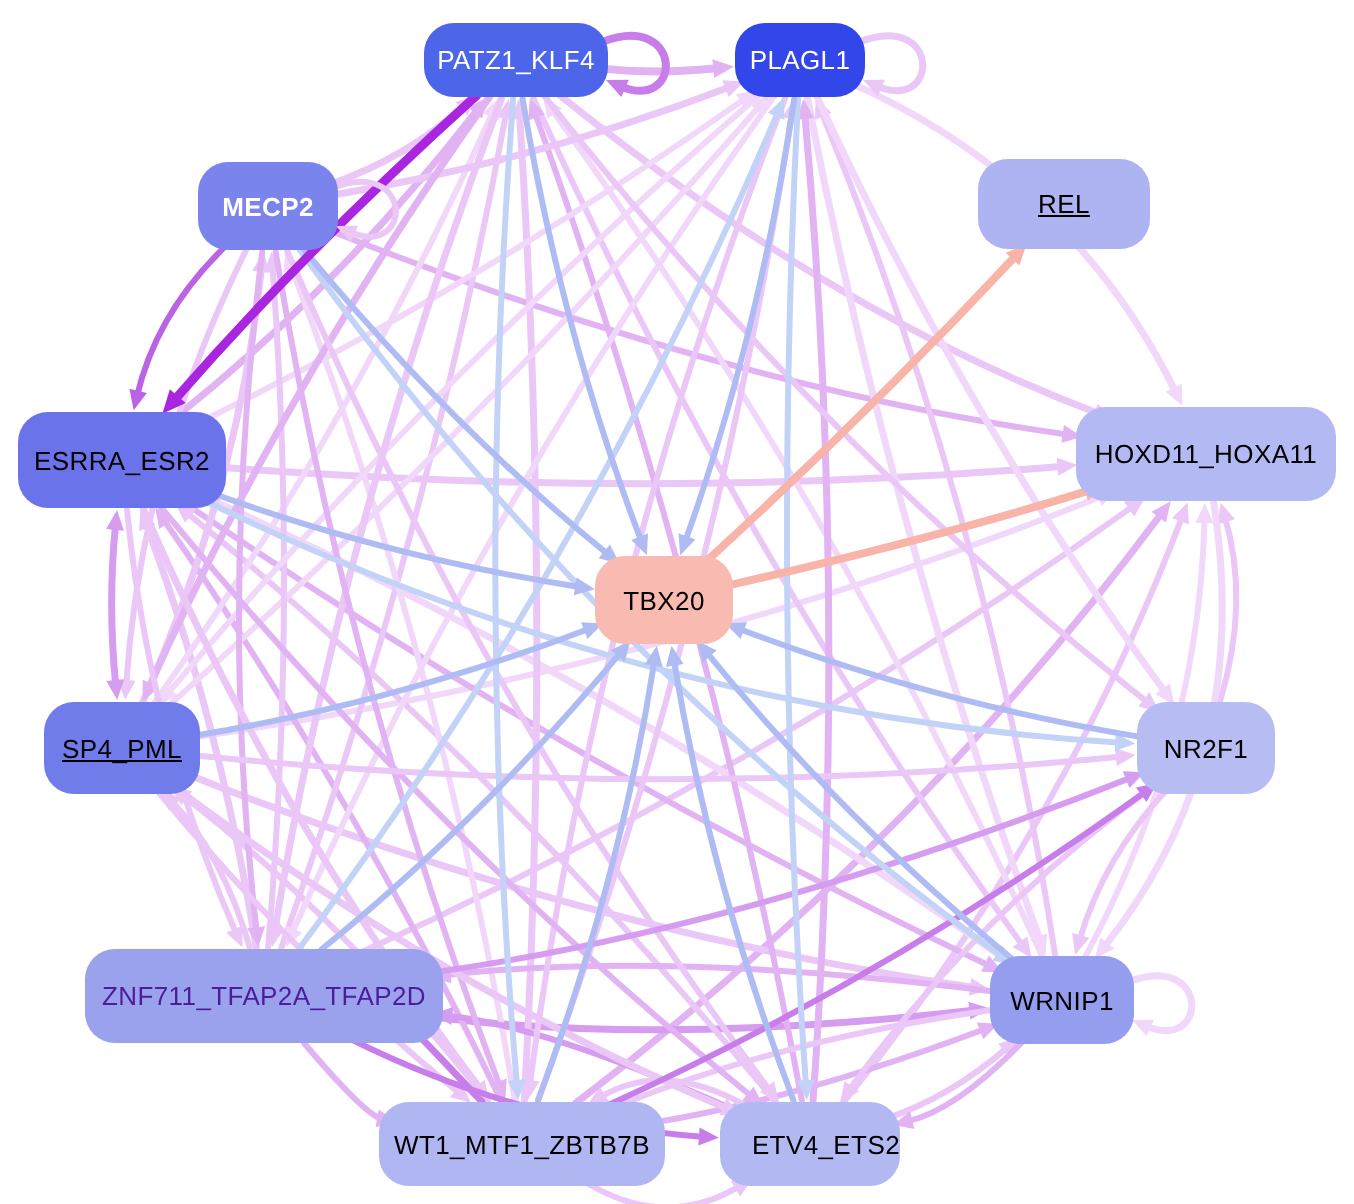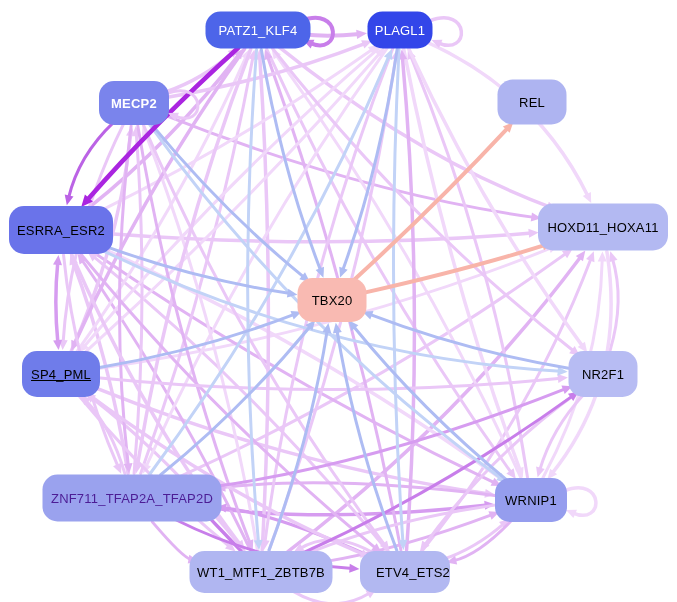--- a/index.html
+++ b/index.html
@@ -202,30 +202,30 @@
       <polygon points="303,40 314.4036978009728,39.86555125850943 310.6635782649624,48.445825488180276" fill="#c87eea"></polygon>
       <path d="M 301 21 C 342 5 342 57 309.6735466230773 42.908981861341395" fill="none" stroke="#c87eea" stroke-width="4" stroke-linecap="round"></path>
       <polygon points="431.5,40 442.46509403939694,39.87072236395137 438.86882525477154,48.12098604632719" fill="#eac7f7"></polygon>
       <path d="M 429.5 21 C 470.5 5 470.5 57 437.91687175295897 42.7970979435975" fill="none" stroke="#eac7f7" stroke-width="3.5" stroke-linecap="round"></path>
       <polygon points="168,113 178.96509403939692,112.87072236395137 175.36882525477156,121.12098604632719" fill="#eac7f7"></polygon>
       <path d="M 166 94 C 207 78 207 130 174.41687175295897 115.79709794359749" fill="none" stroke="#eac7f7" stroke-width="3" stroke-linecap="round"></path>
       <polygon points="566,510 576.965094039397,509.87072236395136 573.3688252547715,518.1209860463272" fill="#f1d8fa"></polygon>
       <path d="M 564 491 C 605 475 605 527 572.416871752959 512.7970979435975" fill="none" stroke="#f1d8fa" stroke-width="3.5" stroke-linecap="round"></path>
     </svg>
   <div id="node-layer">
-      <div class="node" style="left: 258px; top: 30px; width: 105px; height: 37px; background: rgb(77, 101, 233);">
+      <div class="node" style="left: 258px; top: 30px; width: 92px; height: 37px; background: rgb(77, 101, 233);">
         <span style="color: rgb(255, 255, 255);">PATZ1_KLF4</span>
       </div>
       <div class="node" style="left: 400px; top: 30px; width: 65px; height: 37px; background: rgb(51, 70, 233);">
         <span style="color: rgb(255, 255, 255);">PLAGL1</span>
       </div>
       <div class="node" style="left: 134px; top: 103px; width: 70px; height: 44px; background: rgb(122, 132, 236); font-weight: bold;">
         <span style="color: rgb(255, 255, 255);">MECP2</span>
       </div>
-      <div class="node" style="left: 532px; top: 102px; width: 69px; height: 45px; background: rgb(174, 180, 241);">
+      <div class="node" style="left: 532px; top: 102px; width: 86px; height: 45px; background: rgb(174, 180, 241); text-decoration: underline;">
         <span style="color: rgb(0, 0, 0);">REL</span>
       </div>
       <div class="node" style="left: 61px; top: 230px; width: 104px; height: 48px; background: rgb(106, 115, 234);">
         <span style="color: rgb(0, 0, 0);">ESRRA_ESR2</span>
       </div>
       <div class="node" style="left: 603px; top: 227px; width: 130px; height: 47px; background: rgb(179, 185, 242);">
         <span style="color: #000000;">HOXD11_HOXA11</span>
       </div>
       <div class="node" style="left: 332px; top: 300px; width: 69px; height: 44px; background: rgb(249, 186, 178); text-align: right;">
         <span style="color: rgb(0, 0, 0);">TBX20</span>

